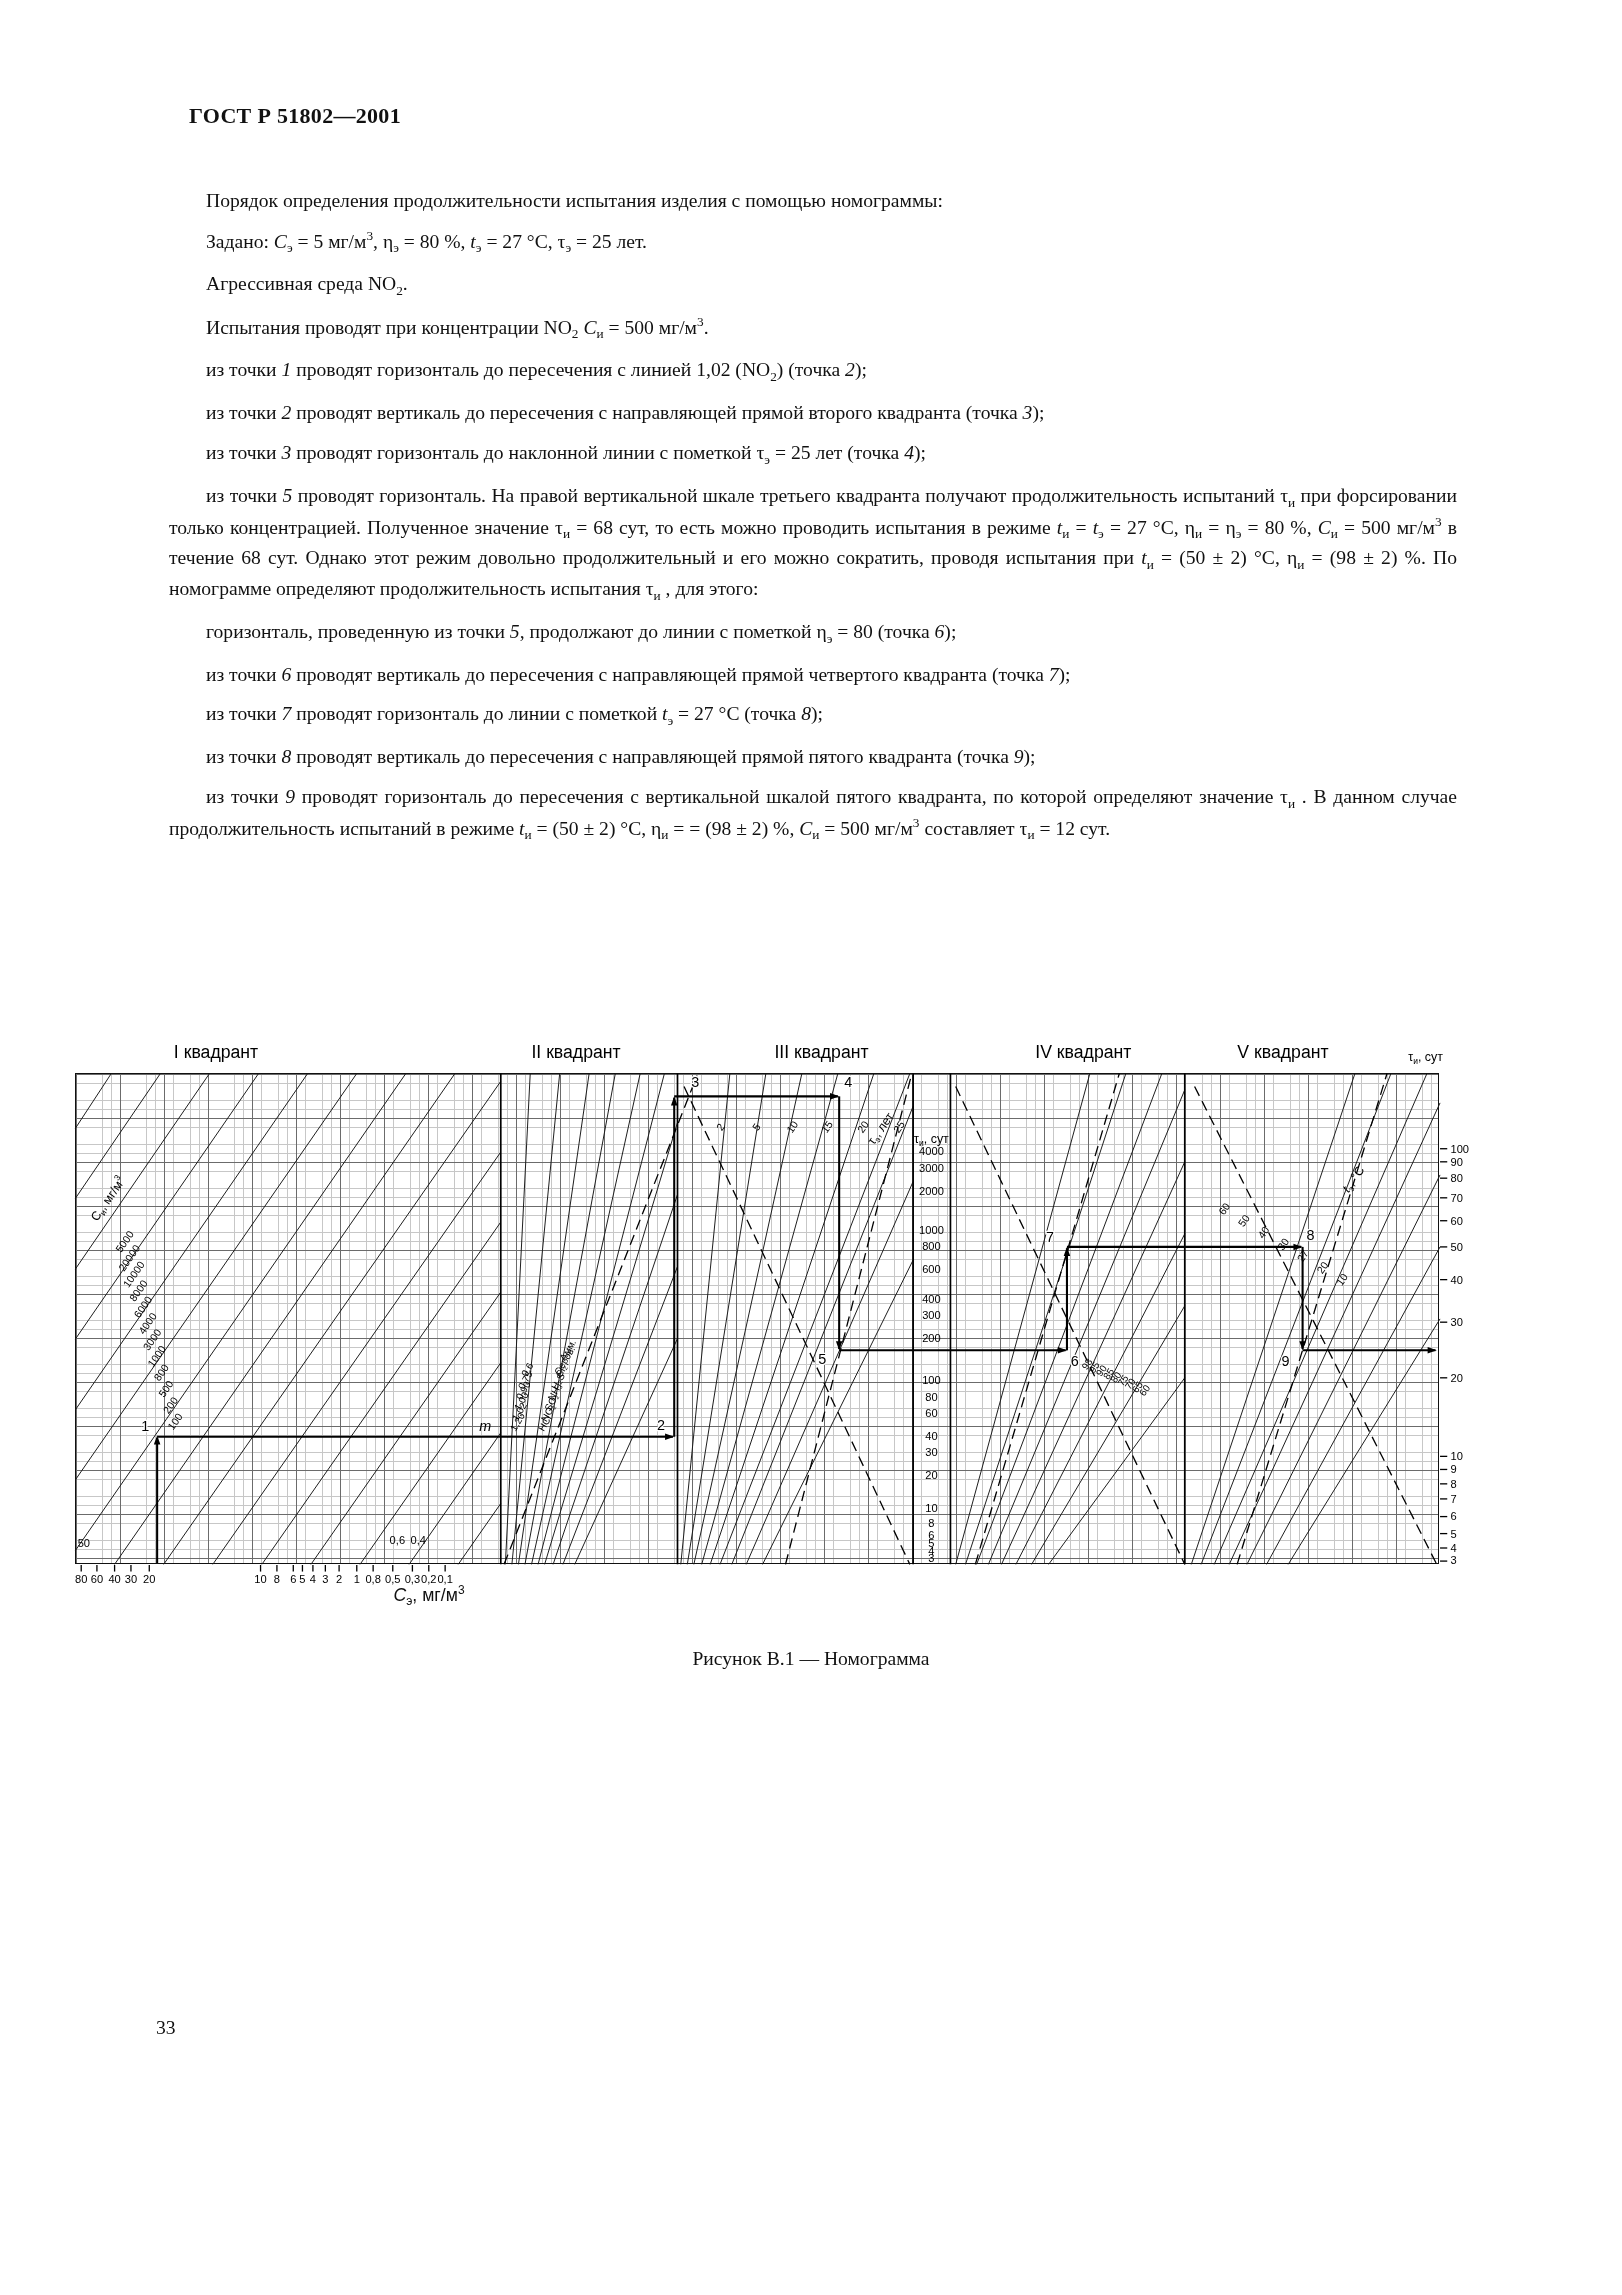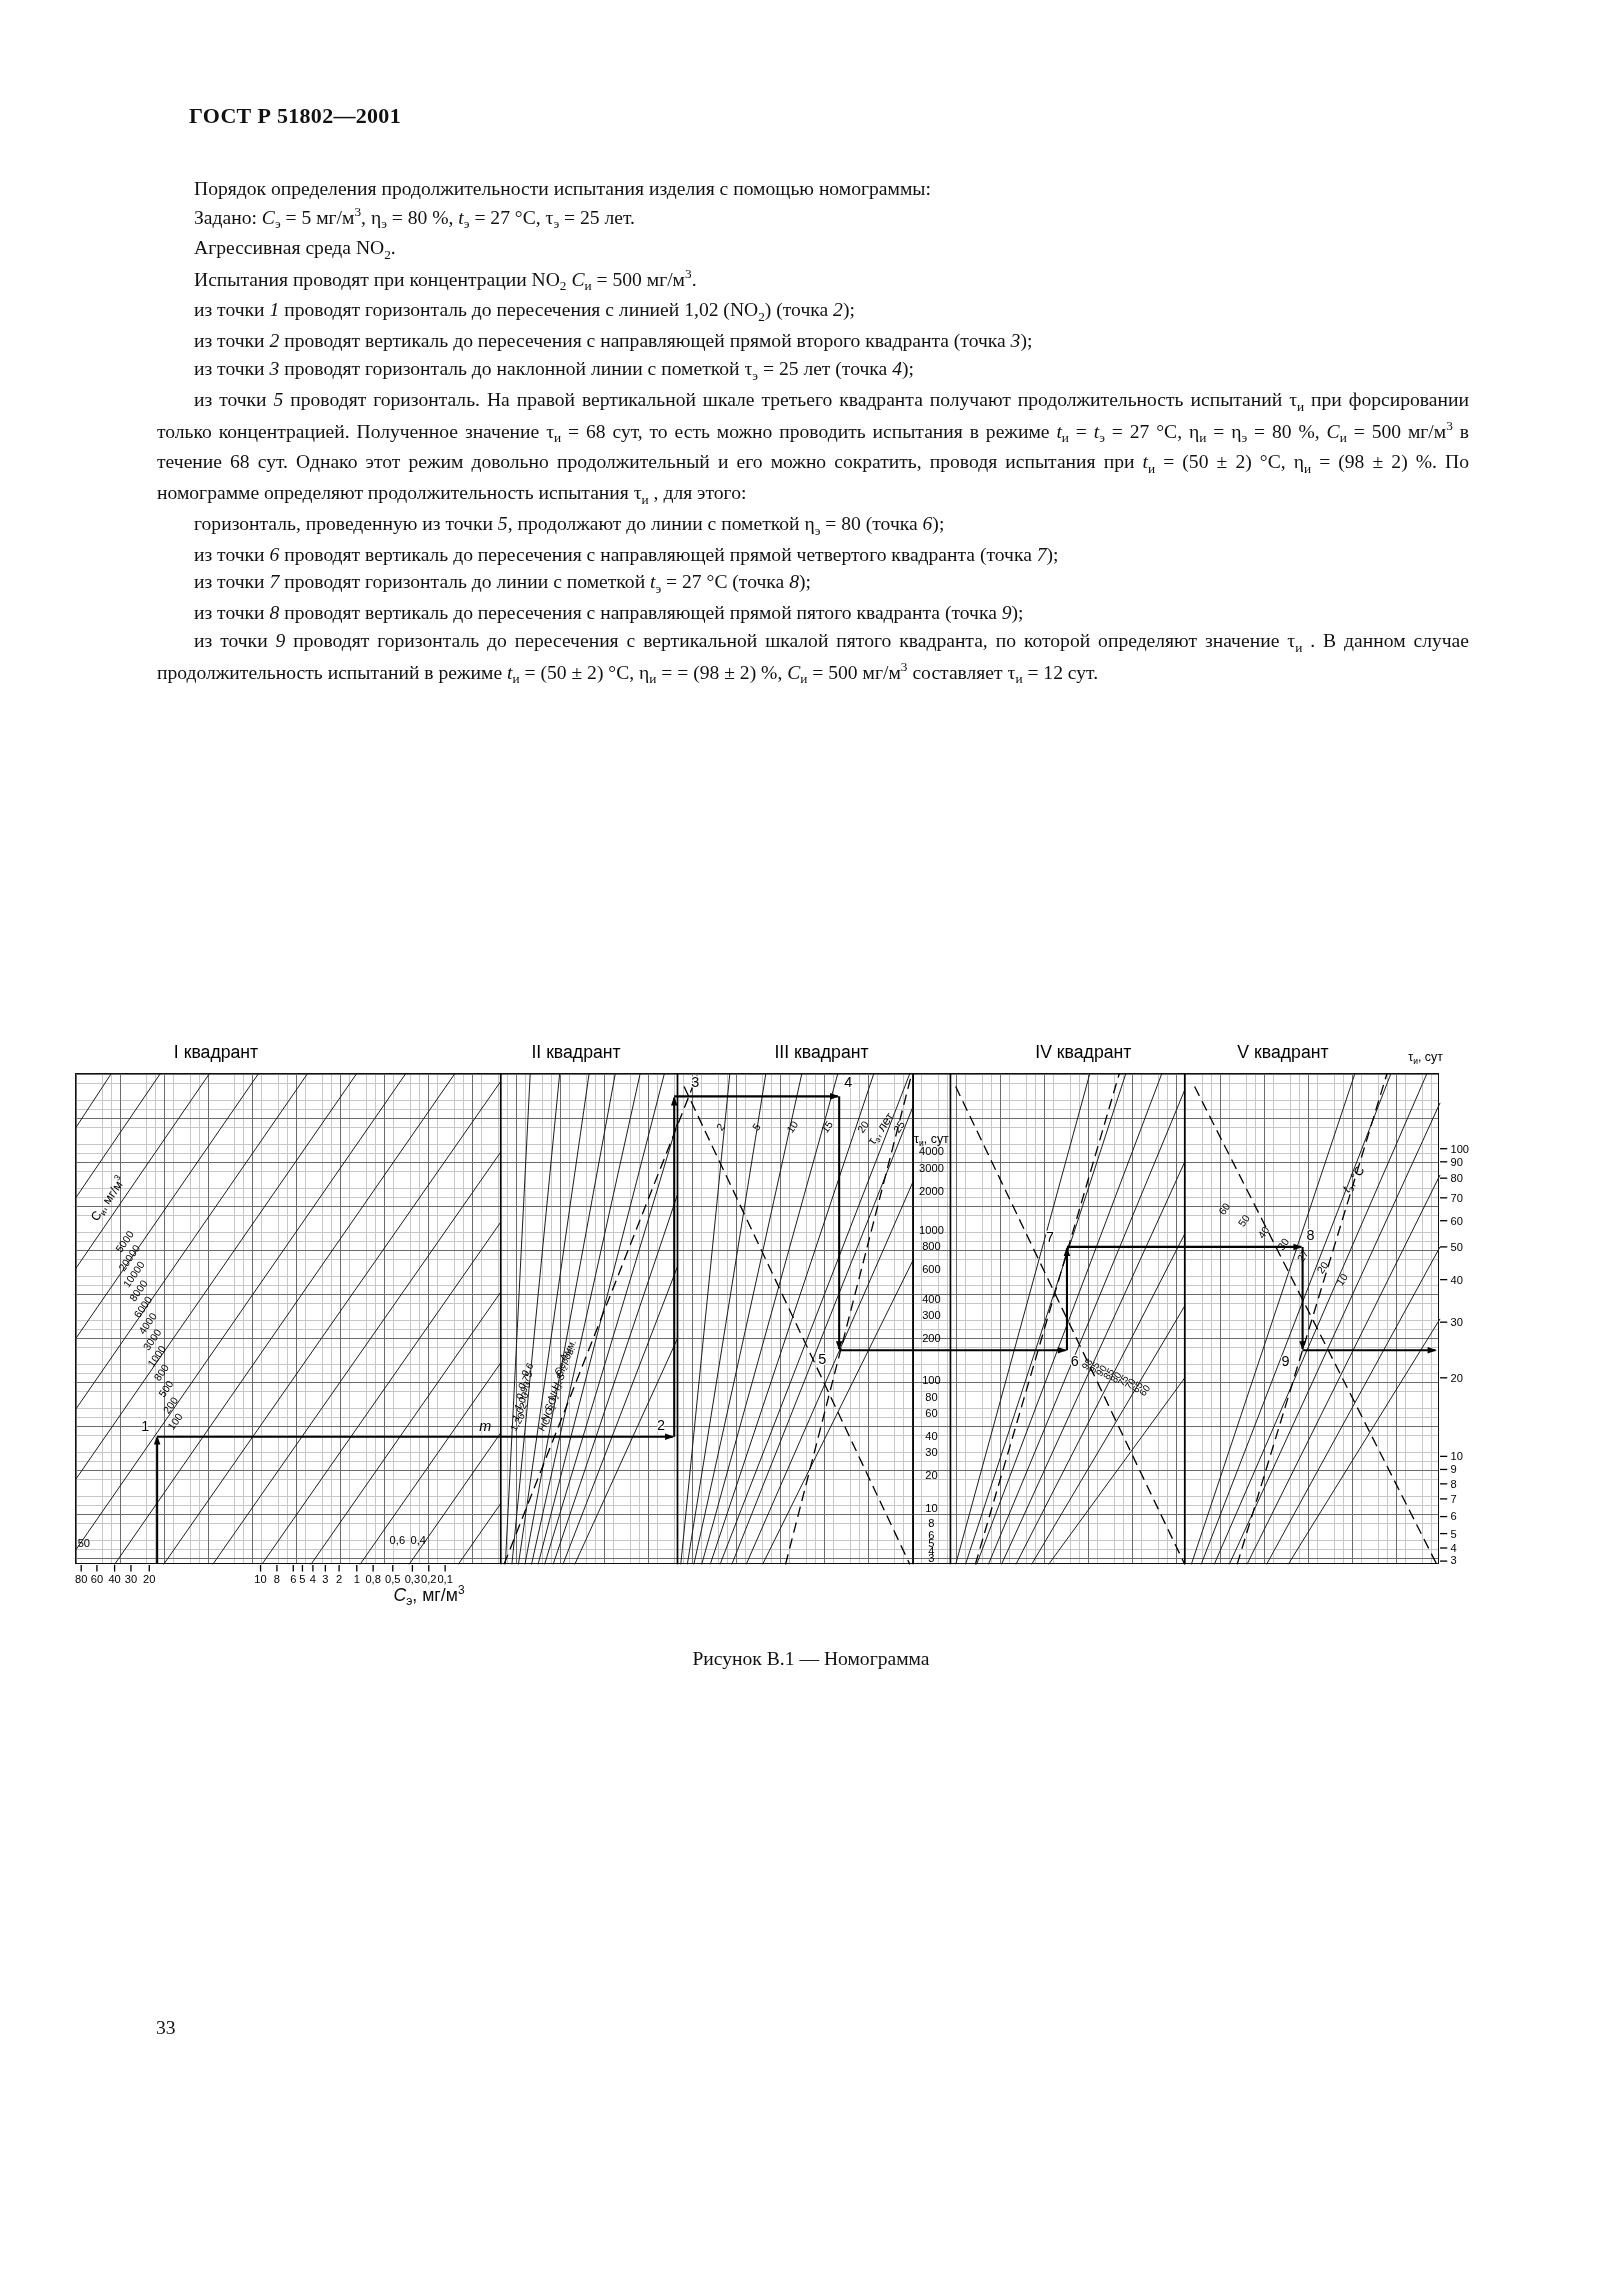--- a/index.html
+++ b/index.html
@@ -1,20 +1,20 @@
 <!DOCTYPE html>
 <html style="font-size:10.5px"><head>
 <meta charset="utf-8">
 <style>
   html,body{margin:0;padding:0;background:#e8e8e8;}
   .page{position:relative;width:1622px;height:2295px;background:#ffffff;overflow:hidden;
         font-family:"Liberation Serif",serif;color:#111;}
   .header{position:absolute;top:103px;left:157px;font-size:22px;font-weight:bold;letter-spacing:0.3px;margin-left:32px;}
   .content{position:absolute;top:175px;left:157px;width:1312px;font-size:19.6px;line-height:1.42;text-align:justify;}
-  .content p{margin:0;text-indent:37px;}
+  .content p{margin:12px;text-indent:37px;}
   .content sub,.content sup,.xtitle sub,.xtitle sup{font-size:68%;}
   .figure{position:absolute;top:1044px;left:72px;width:1427px;height:576px;}
   .grid-bg{position:absolute;left:3.3px;top:29.4px;width:1364px;height:491px;background-color:#fff;
     background-image:
       repeating-linear-gradient(to right,#6b6b6b 0,#6b6b6b 0.9px,transparent 0.9px,transparent 44px),
       repeating-linear-gradient(to bottom,#6b6b6b 0,#6b6b6b 0.9px,transparent 0.9px,transparent 44px),
       repeating-linear-gradient(to right,#c7c7c7 0,#c7c7c7 0.7px,transparent 0.7px,transparent 8.8px),
       repeating-linear-gradient(to bottom,#c7c7c7 0,#c7c7c7 0.7px,transparent 0.7px,transparent 8.8px);
     border:1.6px solid #111;box-sizing:border-box;}
   svg.nomo{position:absolute;left:0;top:0;}

